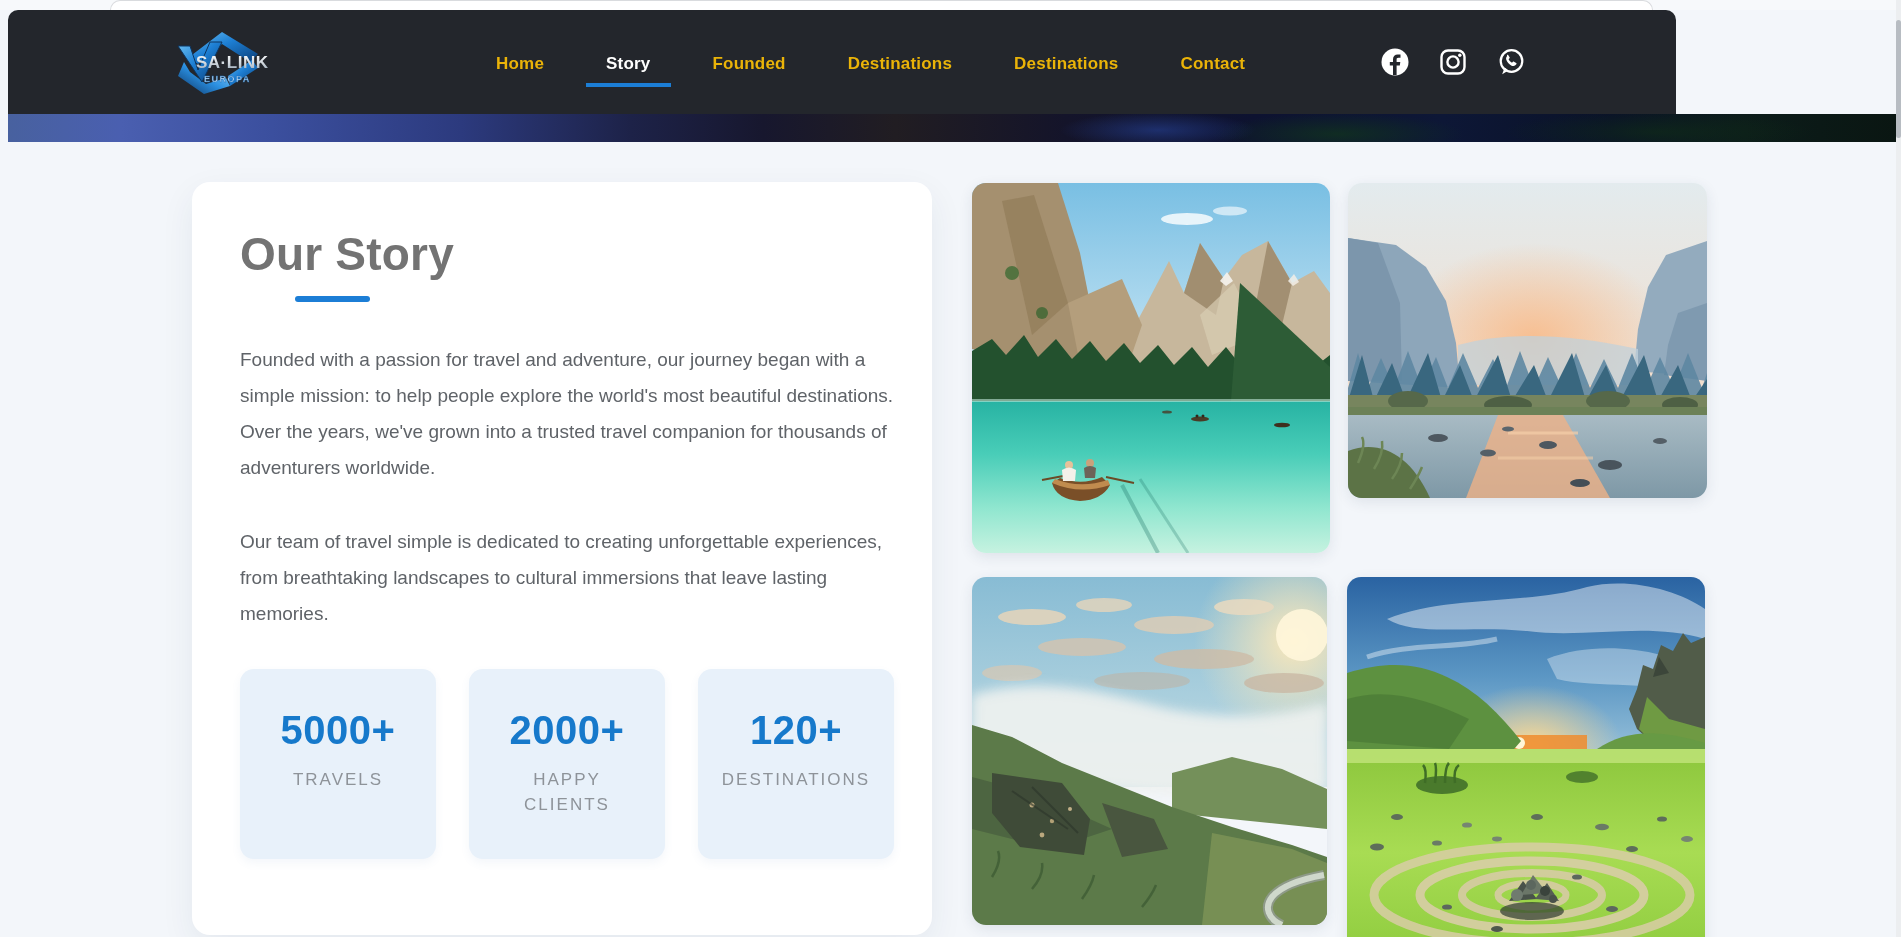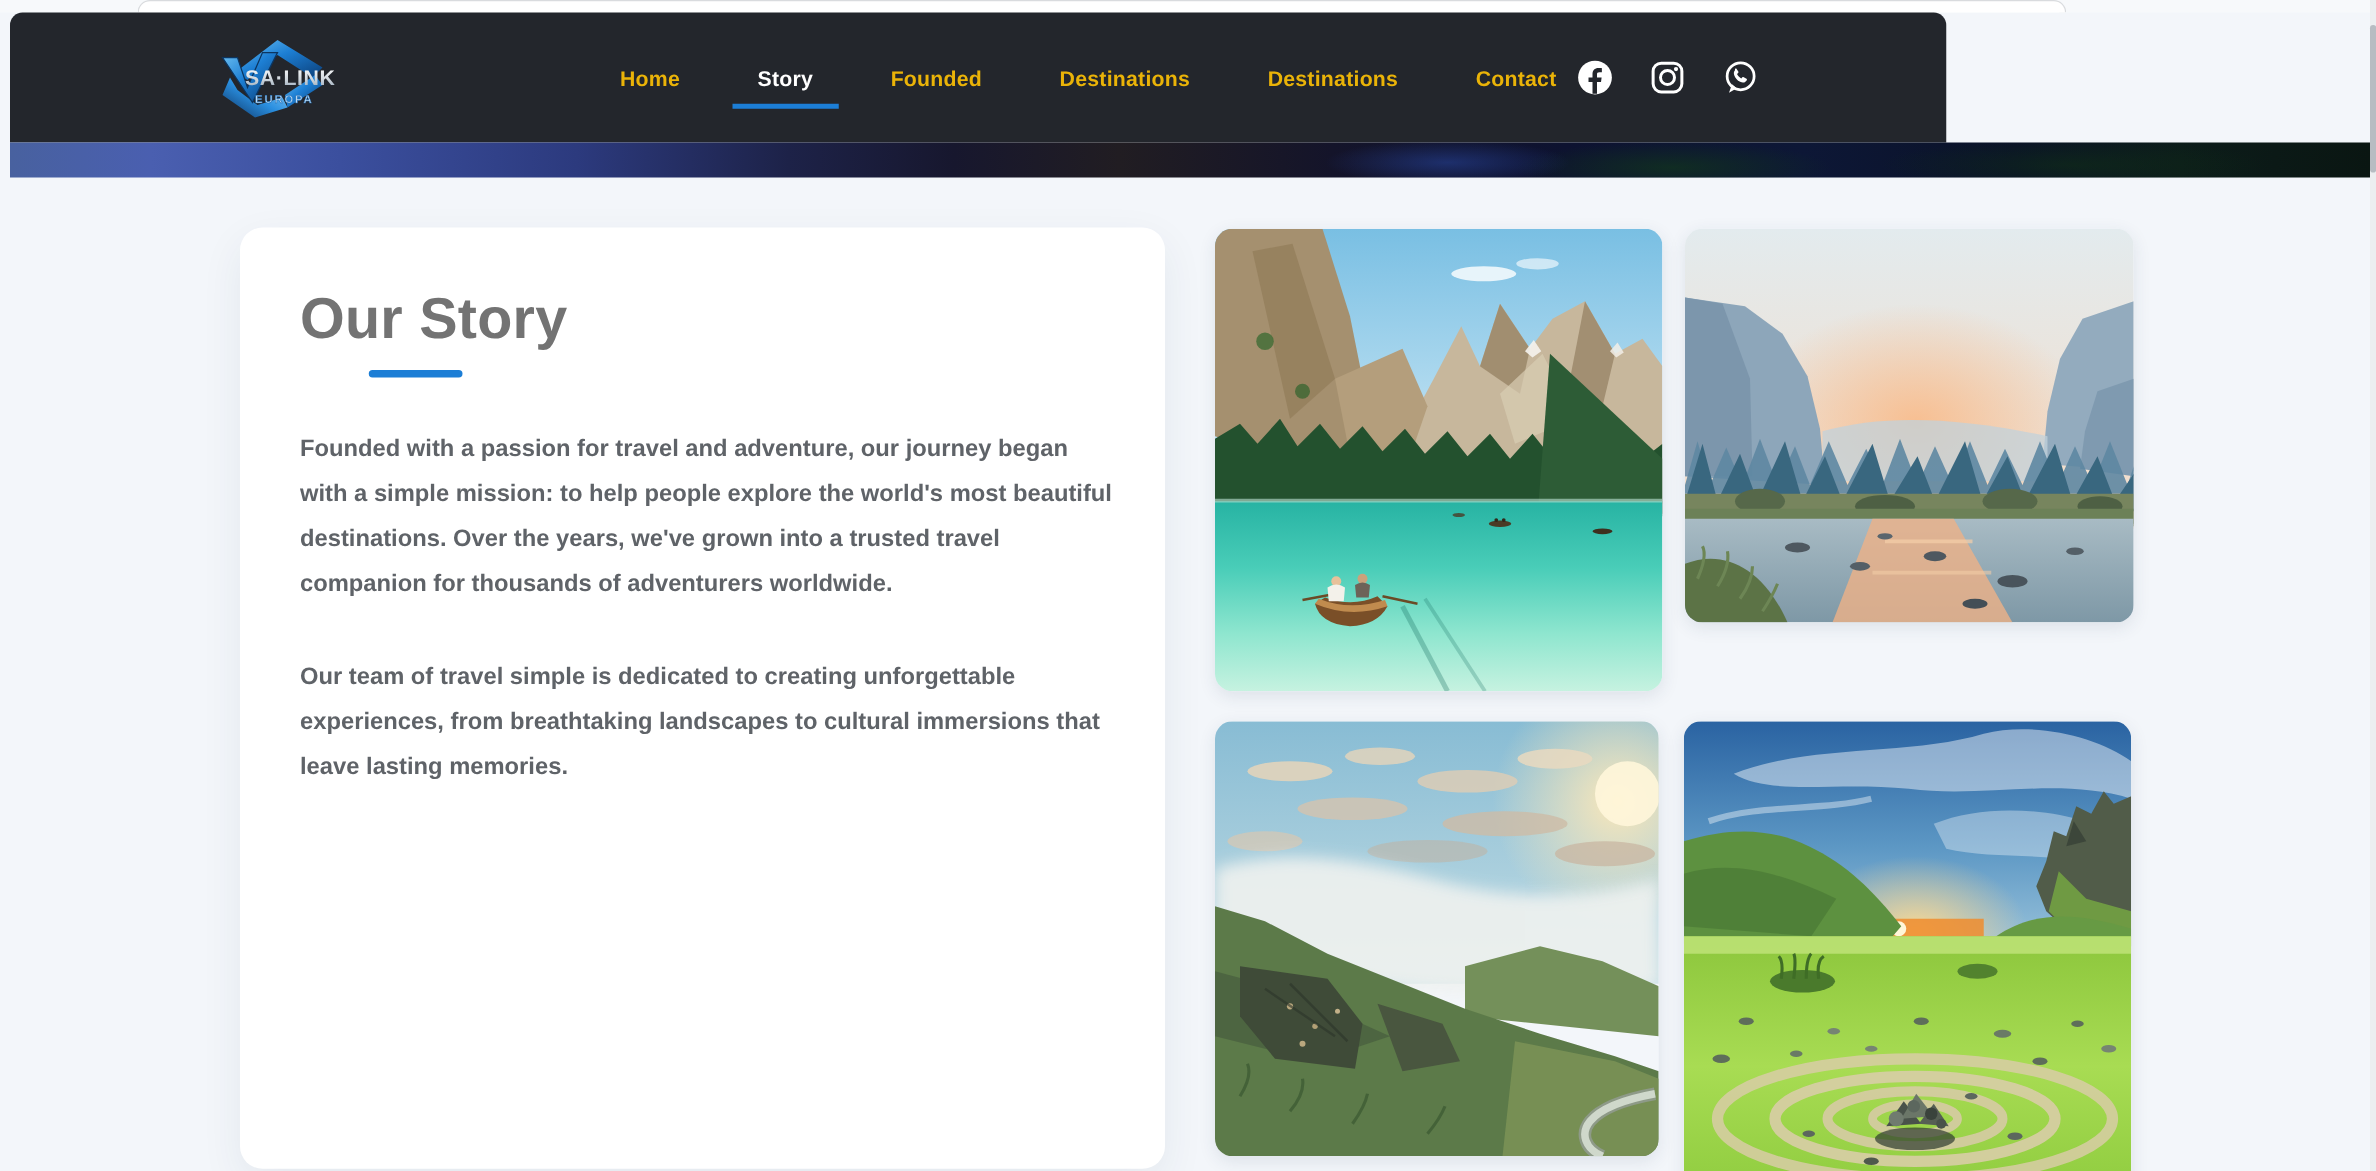--- a/index.html
+++ b/index.html
@@ -12,21 +12,21 @@
   }
 
   
   .top-strip { position:absolute; top:0; left:0; width:1901px; height:10px; background:#f7f9fb; }
   .top-round { position:absolute; top:0; left:110px; width:1543px; height:10px;
     background:#ffffff; border:1px solid #d9dbde; border-bottom:none;
     border-radius:14px 14px 0 0; }
 
   
   .navbar {
-    position:absolute; left:8px; top:10px; width:1549px; height:104px;
+    position:absolute; left:8px; top:10px; width:1668px; height:104px;
     background:#23262c; border-radius:10px 10px 0 0;
     display:flex; align-items:center;text-decoration:underline;
   }
   .logo { position:absolute; left:162px; top:14px; width:100px; height:76px; cursor:pointer; }
   .nav-menu { position:absolute; left:468px; top:0; height:104px; display:flex; align-items:center; gap:22px; list-style:none; }
   .nav-link {
     display:block; padding:16px 20px 9px; font-size:17px; font-weight:700;
     color:#eab308; cursor:pointer; border-bottom:4px solid transparent; letter-spacing:.2px;
   }
   .nav-link.active { color:#ffffff; border-bottom-color:#1c7ed6; }
@@ -46,21 +46,21 @@
   }
 
   
   .story-card {
     position:absolute; left:192px; top:182px; width:740px; height:753px;
     background:#ffffff; border-radius:18px; padding:0 48px;
     box-shadow:0 12px 34px rgba(30,60,90,.07);
   }
   .story-title { margin-top:44px; font-size:46px; line-height:56px; font-weight:600; color:#737373; letter-spacing:.2px; }
   .title-bar { width:75px; height:6px; border-radius:3px; background:#1c7ed6; margin:14px 0 0 55px; }
-  .story-p { font-size:19px; line-height:36px; color:#5f6368; width:655px;font-weight:bold; }
+  .story-p { font-size:19px; line-height:36px; color:#5f6368; width:655px; }
   .story-p.first { margin-top:40px; }
   .story-p.second { margin-top:38px; }
 
   .stats-row { margin-top:37px; display:flex; gap:33px; }
   .stat-box {
     flex:0 0 196px; height:190px; background:#e8f1fa; border-radius:14px;
     text-align:center; box-shadow:0 4px 10px rgba(90,130,180,.07);
   }
   .stat-value { margin-top:40px; font-size:40px; line-height:42px; font-weight:700; color:#1679cb; letter-spacing:.5px; }
   .stat-label { margin:16px auto 0; max-width:158px; font-size:17px; line-height:25px; color:#8e9399; letter-spacing:2px; }
@@ -150,20 +150,34 @@
 </nav>
 
 <div class="hero-strip"></div>
 
 <section class="story-card">
   <h1 class="story-title">Our Story</h1>
   <div class="title-bar"></div>
   <p class="story-p first">Founded with a passion for travel and adventure, our journey began with a simple mission: to help people explore the world's most beautiful destinations. Over the years, we've grown into a trusted travel companion for thousands of adventurers worldwide.</p>
   <p class="story-p second">Our team of travel simple is dedicated to creating unforgettable experiences, from breathtaking landscapes to cultural immersions that leave lasting memories.</p>
 
+  <div class="stats-row">
+    <div class="stat-box">
+      <div class="stat-value">5000+</div>
+      <div class="stat-label">TRAVELS</div>
+    </div>
+    <div class="stat-box">
+      <div class="stat-value">2000+</div>
+      <div class="stat-label">HAPPY CLIENTS</div>
+    </div>
+    <div class="stat-box">
+      <div class="stat-value">120+</div>
+      <div class="stat-label">DESTINATIONS</div>
+    </div>
+  </div>
 </section>
 
 <figure class="photo photo-1">
   <svg viewBox="0 0 358 370" preserveAspectRatio="none">
     <defs>
       <linearGradient id="p1sky" x1="0" y1="0" x2="0" y2="1">
         <stop offset="0" stop-color="#79bfe3"></stop>
           <stop offset="1" stop-color="#d9eef8"></stop>
       </linearGradient>
       <linearGradient id="p1water" x1="0" y1="0" x2="0" y2="1">

